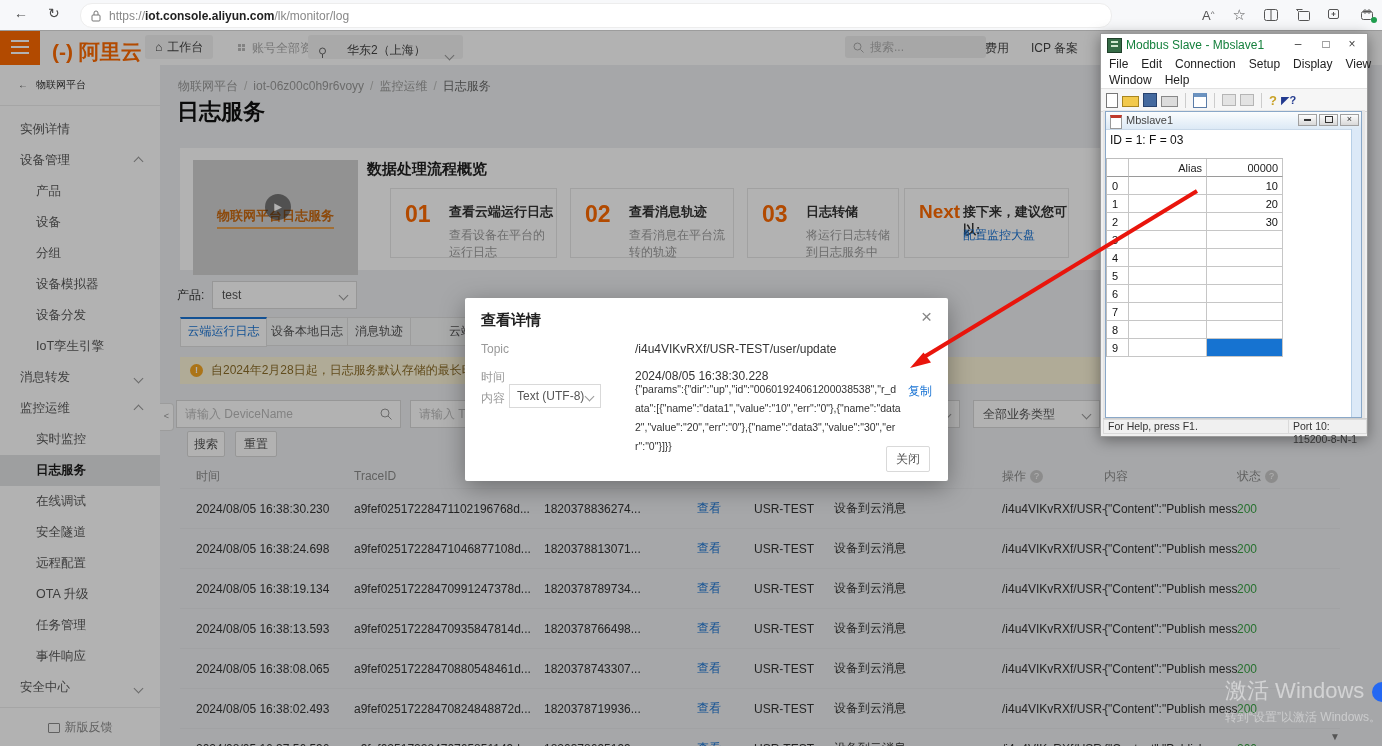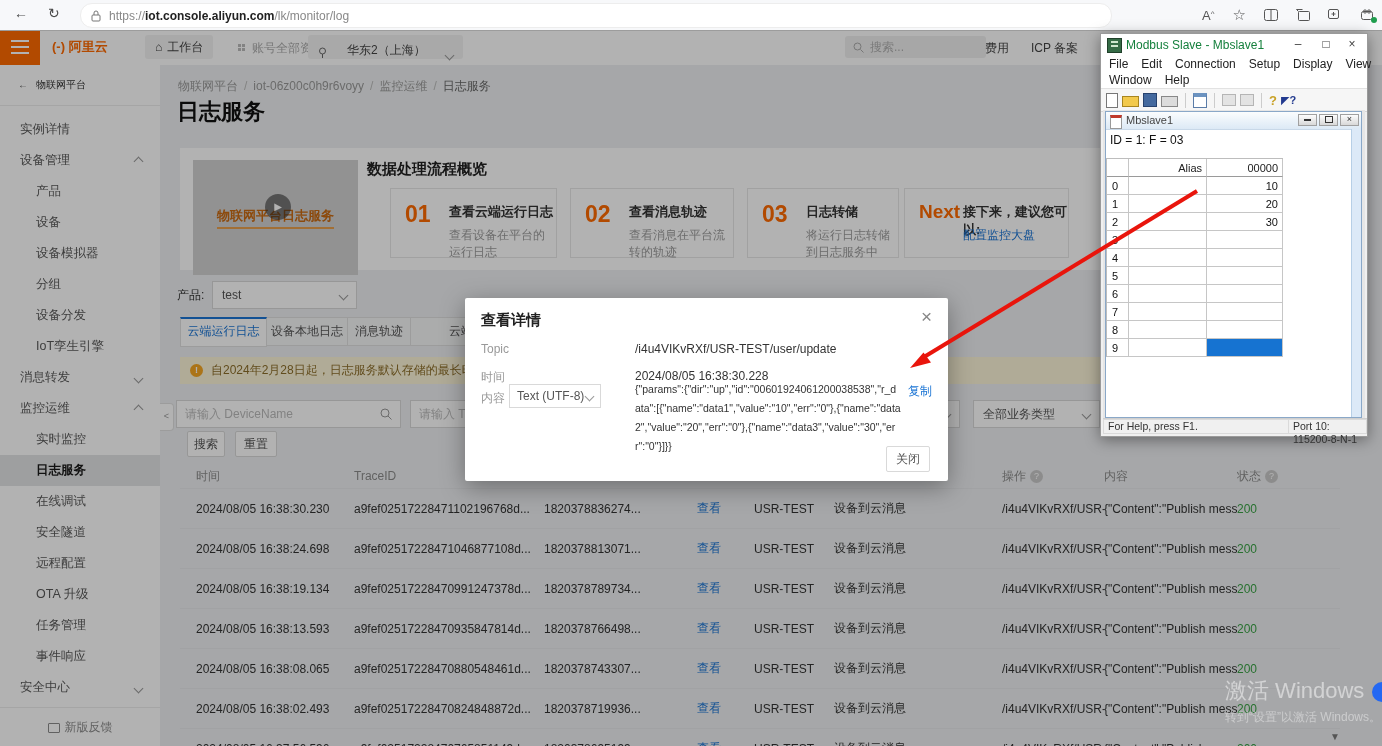--- a/index.html
+++ b/index.html
@@ -12,21 +12,21 @@
   #urlpill .url{font-size:12px;color:#888;}
   #urlpill .url b{color:#222;font-weight:bold;}
   #chrome-right{position:absolute;right:8px;top:0;height:30px;display:flex;align-items:center;gap:18px;color:#555;}
   .cr-ic{font-size:13px;color:#555;position:relative;}
   .greendot{position:absolute;right:-3px;bottom:-2px;width:6px;height:6px;border-radius:50%;background:#1f9d4e;}
   
   #topnav{position:absolute;top:30px;left:0;width:1382px;height:35px;background:#fff;border-bottom:1px solid #e8e8e8;}
   #hamburger{position:absolute;left:0;top:0;width:40px;height:35px;background:#ff6a00;}
   #hamburger i{display:block;width:18px;height:2px;background:#fff;margin:4px auto 0;}
   #hamburger i:first-child{margin-top:10px;}
-  #logo{position:absolute;left:52px;top:8px;color:#ff6a00;font-weight:bold;font-size:13px;}
+  #logo{position:absolute;left:52px;top:8px;color:#ff6a00;font-weight:bold;font-size:21px;}
   #workbench{position:absolute;left:145px;top:5px;height:24px;padding:0 10px;background:#f3f3f3;border-radius:3px;display:flex;align-items:center;gap:5px;color:#444;}
   #resources{position:absolute;left:238px;top:10px;color:#aaa;display:flex;gap:5px;align-items:center;}
   #region{position:absolute;left:308px;top:5px;height:24px;padding:0 10px;background:#f3f3f3;border-radius:3px;display:flex;align-items:flex-end;gap:20px;color:#444;}
   #topsearch{position:absolute;left:845px;top:6px;width:125px;height:22px;background:#f0f0f0;border-radius:3px;display:flex;align-items:center;gap:6px;padding:0 8px;color:#b0b0b0;}
   #nav-links{position:absolute;left:985px;top:10px;display:flex;gap:22px;color:#444;}
   .grid-ic{display:inline-block;width:9px;height:9px;}
   .grid-ic i{float:left;width:3px;height:3px;background:#bbb;margin:0 1px 1px 0;}
   
   #sidebar{position:absolute;top:65px;left:0;width:160px;height:681px;background:#fff;border-right:1px solid #e6e6e6;}
   #sb-head{height:40px;line-height:40px;padding-left:18px;border-bottom:1px solid #ededed;color:#333;font-size:10px;}
@@ -233,22 +233,22 @@
       </div>
   </div>
 
   <div id="sidebar">
     <div id="sb-head"><span class="arrow">←</span><span>物联网平台</span></div>
     <div id="sb-menu">
         <div class="sb-item"><span>实例详情</span></div>
         <div class="sb-item"><span>设备管理</span><span class="chv up"></span></div>
         <div class="sb-item lv1"><span>产品</span></div>
         <div class="sb-item lv1"><span>设备</span></div>
+        <div class="sb-item lv1"><span>分组</span></div>
         <div class="sb-item lv1"><span>设备模拟器</span></div>
-        <div class="sb-item lv1"><span>分组</span></div>
         <div class="sb-item lv1"><span>设备分发</span></div>
         <div class="sb-item lv1"><span>IoT孪生引擎</span></div>
         <div class="sb-item"><span>消息转发</span><span class="chv"></span></div>
         <div class="sb-item"><span>监控运维</span><span class="chv up"></span></div>
         <div class="sb-item lv1"><span>实时监控</span></div>
         <div class="sb-item lv1 active"><span>日志服务</span></div>
         <div class="sb-item lv1"><span>在线调试</span></div>
         <div class="sb-item lv1"><span>安全隧道</span></div>
         <div class="sb-item lv1"><span>远程配置</span></div>
         <div class="sb-item lv1"><span>OTA 升级</span></div>

